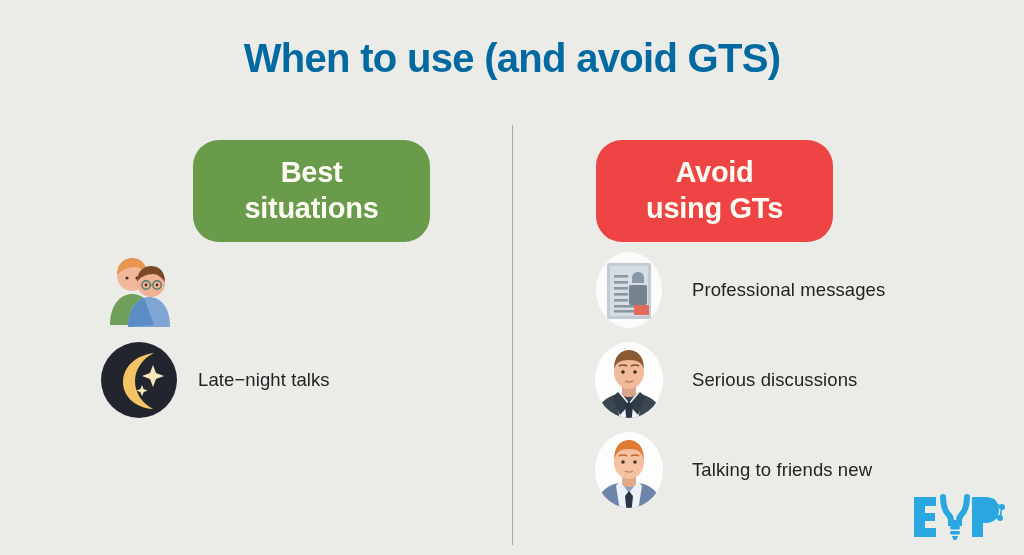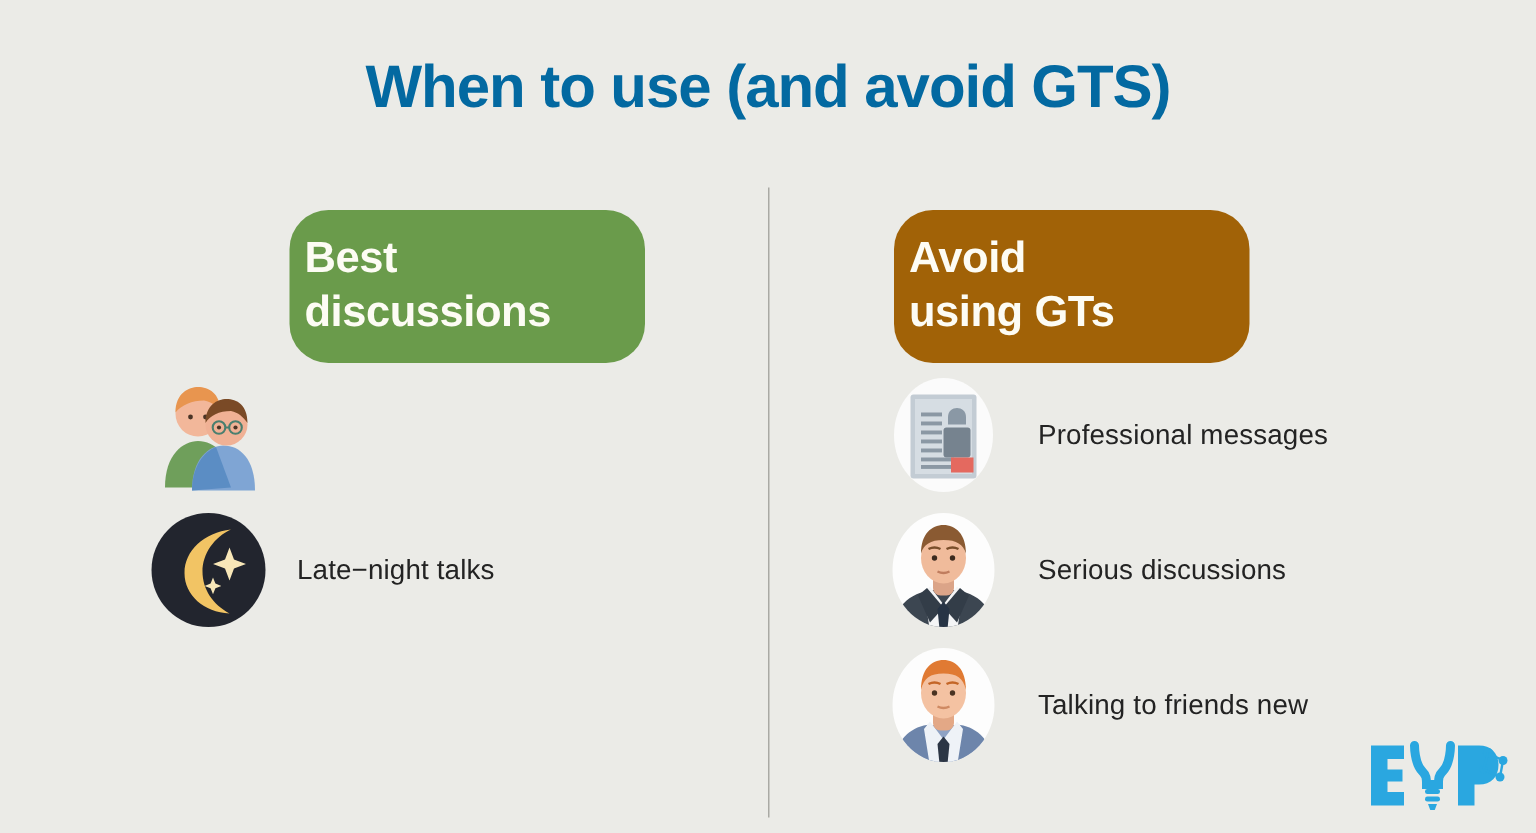--- a/index.html
+++ b/index.html
@@ -53,32 +53,33 @@
   .column.left  { left: 98px;  width: 400px; }
   .column.right { left: 588px; width: 410px; }
 
   
   .badge {
     border-radius: 26px;
     color: #fdfcf4;
     font-weight: bold;
     font-size: 29px;
     line-height: 36px;
+    text-align: center;
     padding: 14px 10px 16px 10px;
     letter-spacing: -0.3px;
     box-sizing: border-box;
   }
   .badge .l2 { display: block; }
   .badge-green {
     background: #6a9b4b;
     width: 237px;
     margin-left: 95px;
   }
   .badge-red {
-    background: #a16207;
+    background: #ef4444;
     width: 237px;
     margin-left: 8px;
   }
 
   
   .rows { position: absolute; top: 245px; }
   .rows.left  { left: 98px; }
   .rows.right { left: 588px; }
 
   .row {
@@ -117,21 +118,21 @@
 
 <div class="slide">
 
   <div class="title">When to use (and avoid GTS)</div>
 
   <div class="divider"></div>
 
   <div class="column left">
     <div class="badge badge-green">
       <span class="l1">Best</span>
-      <span class="l2">discussions</span>
+      <span class="l2">situations</span>
     </div>
   </div>
 
   <div class="column right">
     <div class="badge badge-red">
       <span class="l1">Avoid</span>
       <span class="l2">using GTs</span>
     </div>
   </div>
 

